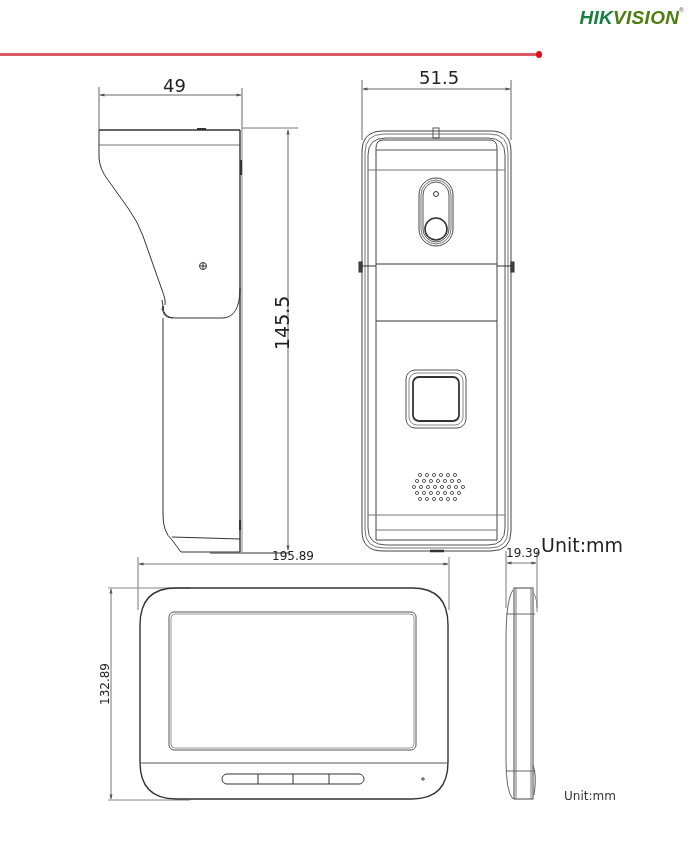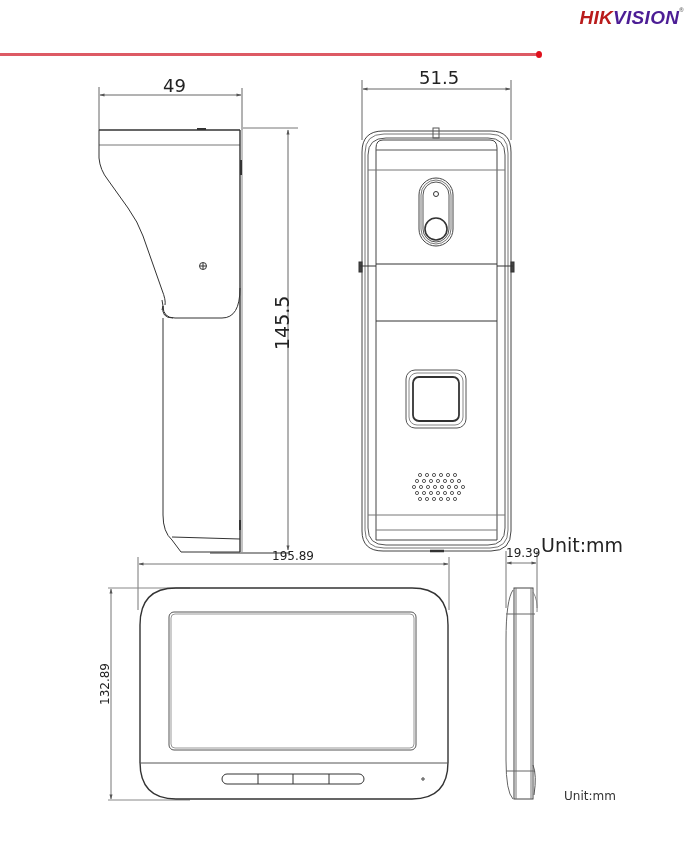--- a/index.html
+++ b/index.html
@@ -1,19 +1,19 @@
 <!DOCTYPE html>
 <html><head>
 <meta charset="utf-8">
 <style>
   html, body { margin: 0; padding: 0; background: #ffffff; }
   body { width: 698px; height: 846px; position: relative; overflow: hidden; font-family: "Liberation Sans", "DejaVu Sans", sans-serif; }
   .logo { position: absolute; right: 14px; top: 7px; font-family: "Liberation Sans", sans-serif; font-weight: bold; font-style: italic; font-size: 19px; letter-spacing: 0.3px; }
-  .logo .hik { color: #b91c1c; }
-  .logo .vision { color: #4c1d95; text-align: right; }
+  .logo .hik { color: #15803d; }
+  .logo .vision { color: #4d7c0f; text-align: right; }
   .logo .reg { font-size: 6px; color: #6b6b6b; vertical-align: top; font-style: normal; }
   .header-rule { position: absolute; left: 0; top: 53px; width: 537px; height: 3px; background: #dd5a64; }
   .header-dot { position: absolute; left: 536px; top: 51px; width: 6px; height: 7px; border-radius: 50%; background: #e0101c; }
   svg.drawing { position: absolute; left: 0; top: 0; }
   .dim-text { font-family: "DejaVu Sans", sans-serif; fill: #222; }
   .unit-large { position: absolute; left: 541px; top: 534px; font-family: "DejaVu Sans", sans-serif; font-size: 19px; color: #222; }
   .unit-small { position: absolute; left: 564px; top: 789px; font-family: "DejaVu Sans", sans-serif; font-size: 12px; color: #333; }
 </style>
 </head>
 <body>

